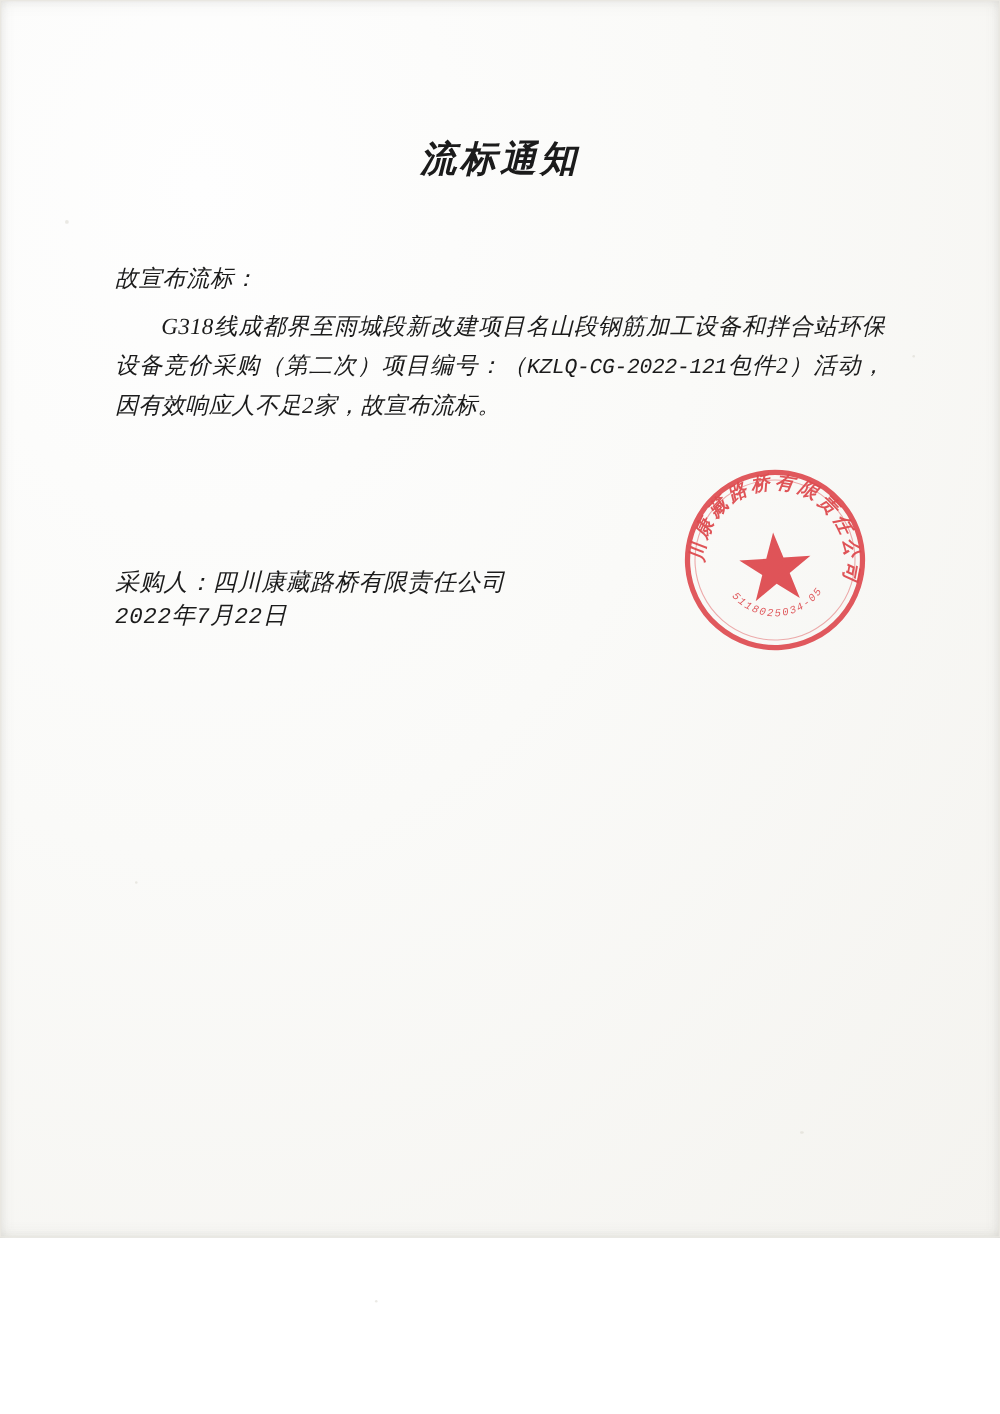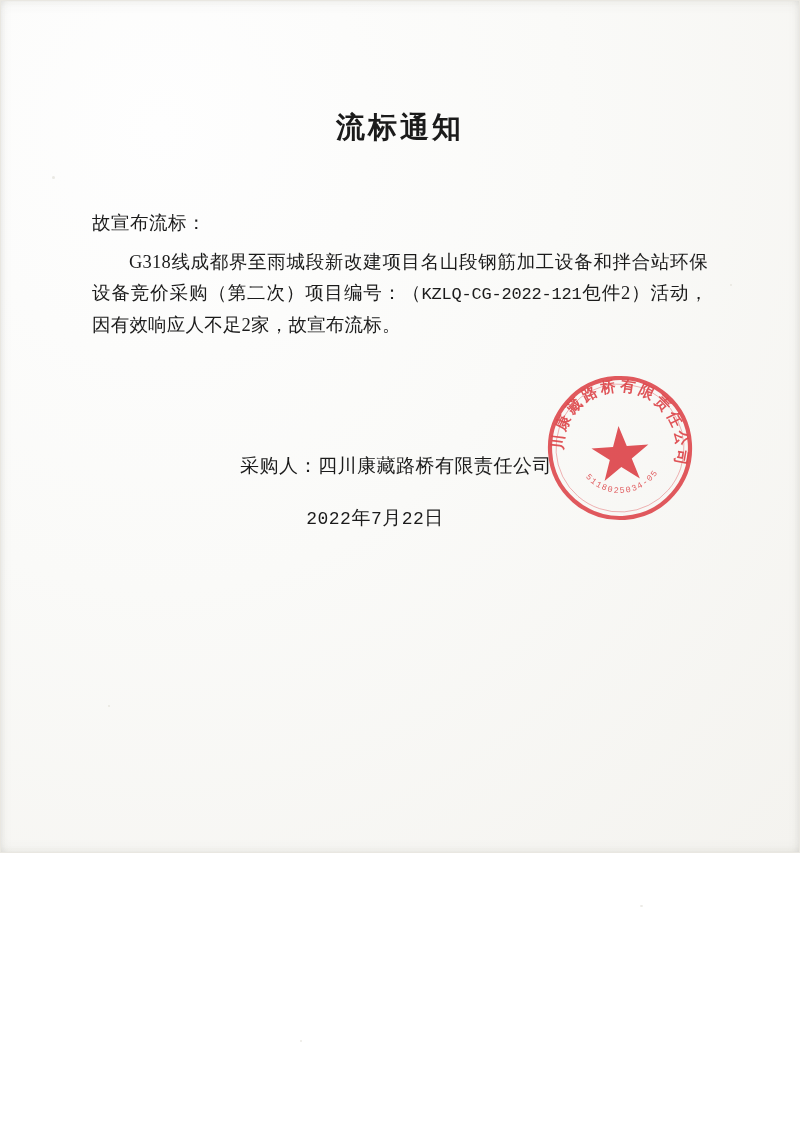--- a/index.html
+++ b/index.html
@@ -11,24 +11,25 @@
     width: 800px;
     height: 1131px;
     overflow: hidden;
     font-family: "Liberation Serif", serif;
   }
 
   
   #page {
     position: relative;
     width: 800px;
-    height: 853px;
+    height: 990px;
     background:
       radial-gradient(ellipse at 20% 15%, #fefefe 0%, #fafaf8 45%, #f4f3ef 100%);
     box-sizing: border-box;
+    font-style: italic;
   }
   
   #page::before {
     content: "";
     position: absolute;
     inset: 0;
     pointer-events: none;
     box-shadow:
       inset 0 0 0 1px #e9e7e1,
       inset 6px 0 14px -10px rgba(120,120,110,.35),
@@ -79,32 +80,32 @@
     letter-spacing: .2px;
   }
   .latin {
     font-family: "Liberation Mono", monospace;
     font-size: 17px;
     letter-spacing: -.2px;
   }
 
   #signature-block {
     margin-top: 112px;
-    text-align: center;
+    text-align: left;
     padding-right: 8px;
     position: relative;
     z-index: 3;
   }
   #purchaser-line {
     font-size: 19px;
     color: #1b1b1b;
     letter-spacing: .5px;
   }
   #date-line {
-    margin-top: 26px;
+    margin-top: 0;
     font-size: 19px;
     color: #1b1b1b;
     padding-right: 42px;
     letter-spacing: .5px;
   }
   .date-num {
     font-family: "Liberation Mono", monospace;
     font-size: 18px;
   }
 

